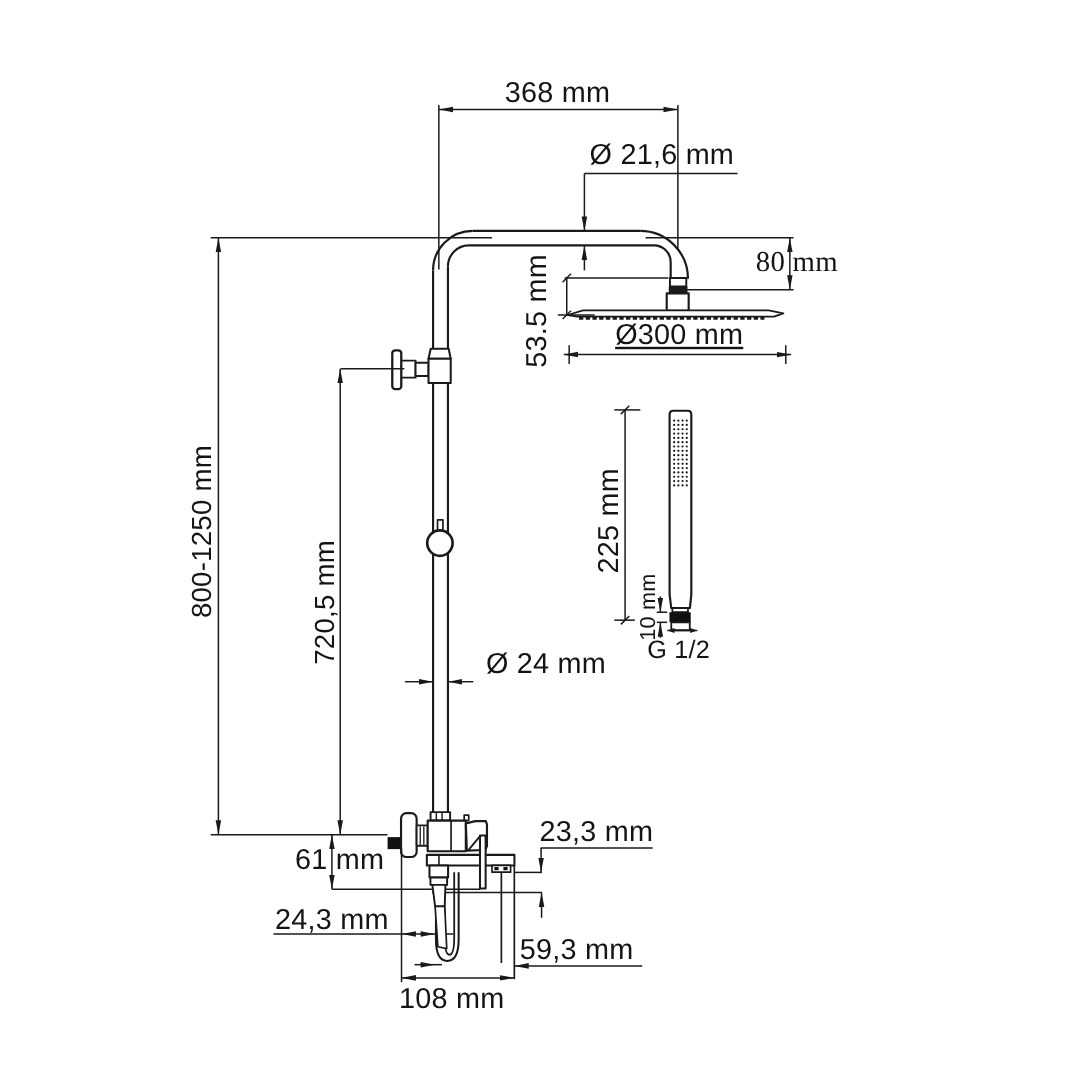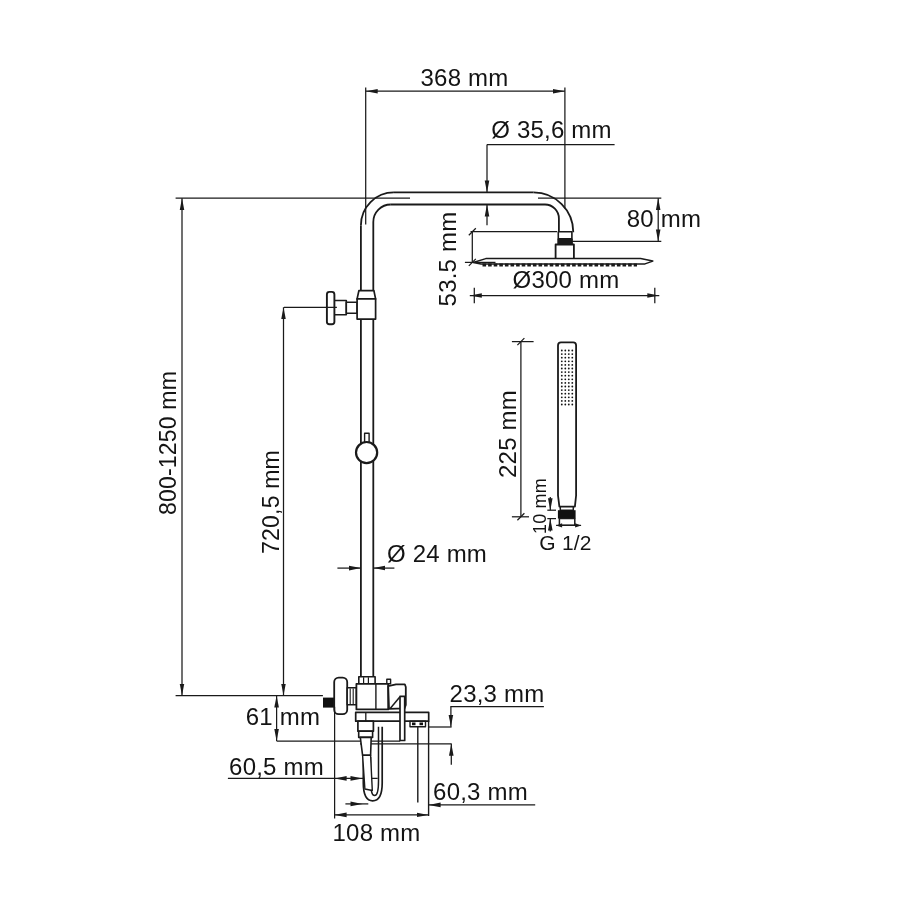--- a/index.html
+++ b/index.html
@@ -240,29 +240,29 @@
     <path d="M362.5,803.9 L350.5,801.6 L350.5,806.2 Z" fill="#1a1a1a" stroke="none"></path>
 
     <line x1="428.6" y1="804.9" x2="535.2" y2="804.9"></line>
     <path d="M428.6,804.9 L440.6,802.6 L440.6,807.2 Z" fill="#1a1a1a" stroke="none"></path>
 
     <line x1="334.6" y1="814.9" x2="428.6" y2="814.9" marker-start="url(#ah)" marker-end="url(#ah)"></line>
   </g>
 </svg>
 
 <div class="lbl" style="left:464.5px;top:78px;">368 mm</div>
-<div class="lbl" style="left:551.5px;top:130px;">Ø 35,6 mm</div>
-<div class="lbl" style="left:664px;top:218.5px;">80 mm</div>
+<div class="lbl" style="left:551.5px;top:130px;">Ø 21,6 mm</div>
+<div class="lbl" style="left:664px;top:218.5px;font-family:Liberation Serif, serif;">80 mm</div>
 <div class="lbl rot" style="left:447.5px;top:259px;">53.5 mm</div>
-<div class="lbl" style="left:566px;top:280px;">Ø300 mm</div>
+<div class="lbl" style="left:566px;top:280px;text-decoration:underline;">Ø300 mm</div>
 <div class="lbl rot" style="left:167.5px;top:442.5px;font-size:23px;">800-1250 mm</div>
 <div class="lbl rot" style="left:271px;top:502px;font-size:23px;">720,5 mm</div>
-<div class="lbl" style="left:437px;top:553.5px;">Ø 24 mm</div>
+<div class="lbl" style="left:455px;top:553.5px;">Ø 24 mm</div>
 <div class="lbl rot" style="left:508px;top:434px;">225 mm</div>
 <div class="lbl rot small" style="left:539.5px;top:506px;">10 mm</div>
 <div class="lbl big" style="left:565.5px;top:541.5px;">G 1/2</div>
 <div class="lbl" style="left:283px;top:716.5px;">61 mm</div>
 <div class="lbl" style="left:497px;top:694.3px;">23,3 mm</div>
-<div class="lbl" style="left:276.5px;top:766.5px;">60,5 mm</div>
-<div class="lbl" style="left:480.5px;top:791.5px;">60,3 mm</div>
+<div class="lbl" style="left:276.5px;top:766.5px;">24,3 mm</div>
+<div class="lbl" style="left:480.5px;top:791.5px;">59,3 mm</div>
 <div class="lbl" style="left:376.5px;top:832.5px;">108 mm</div>
 
 </div>
 
 </body></html>

